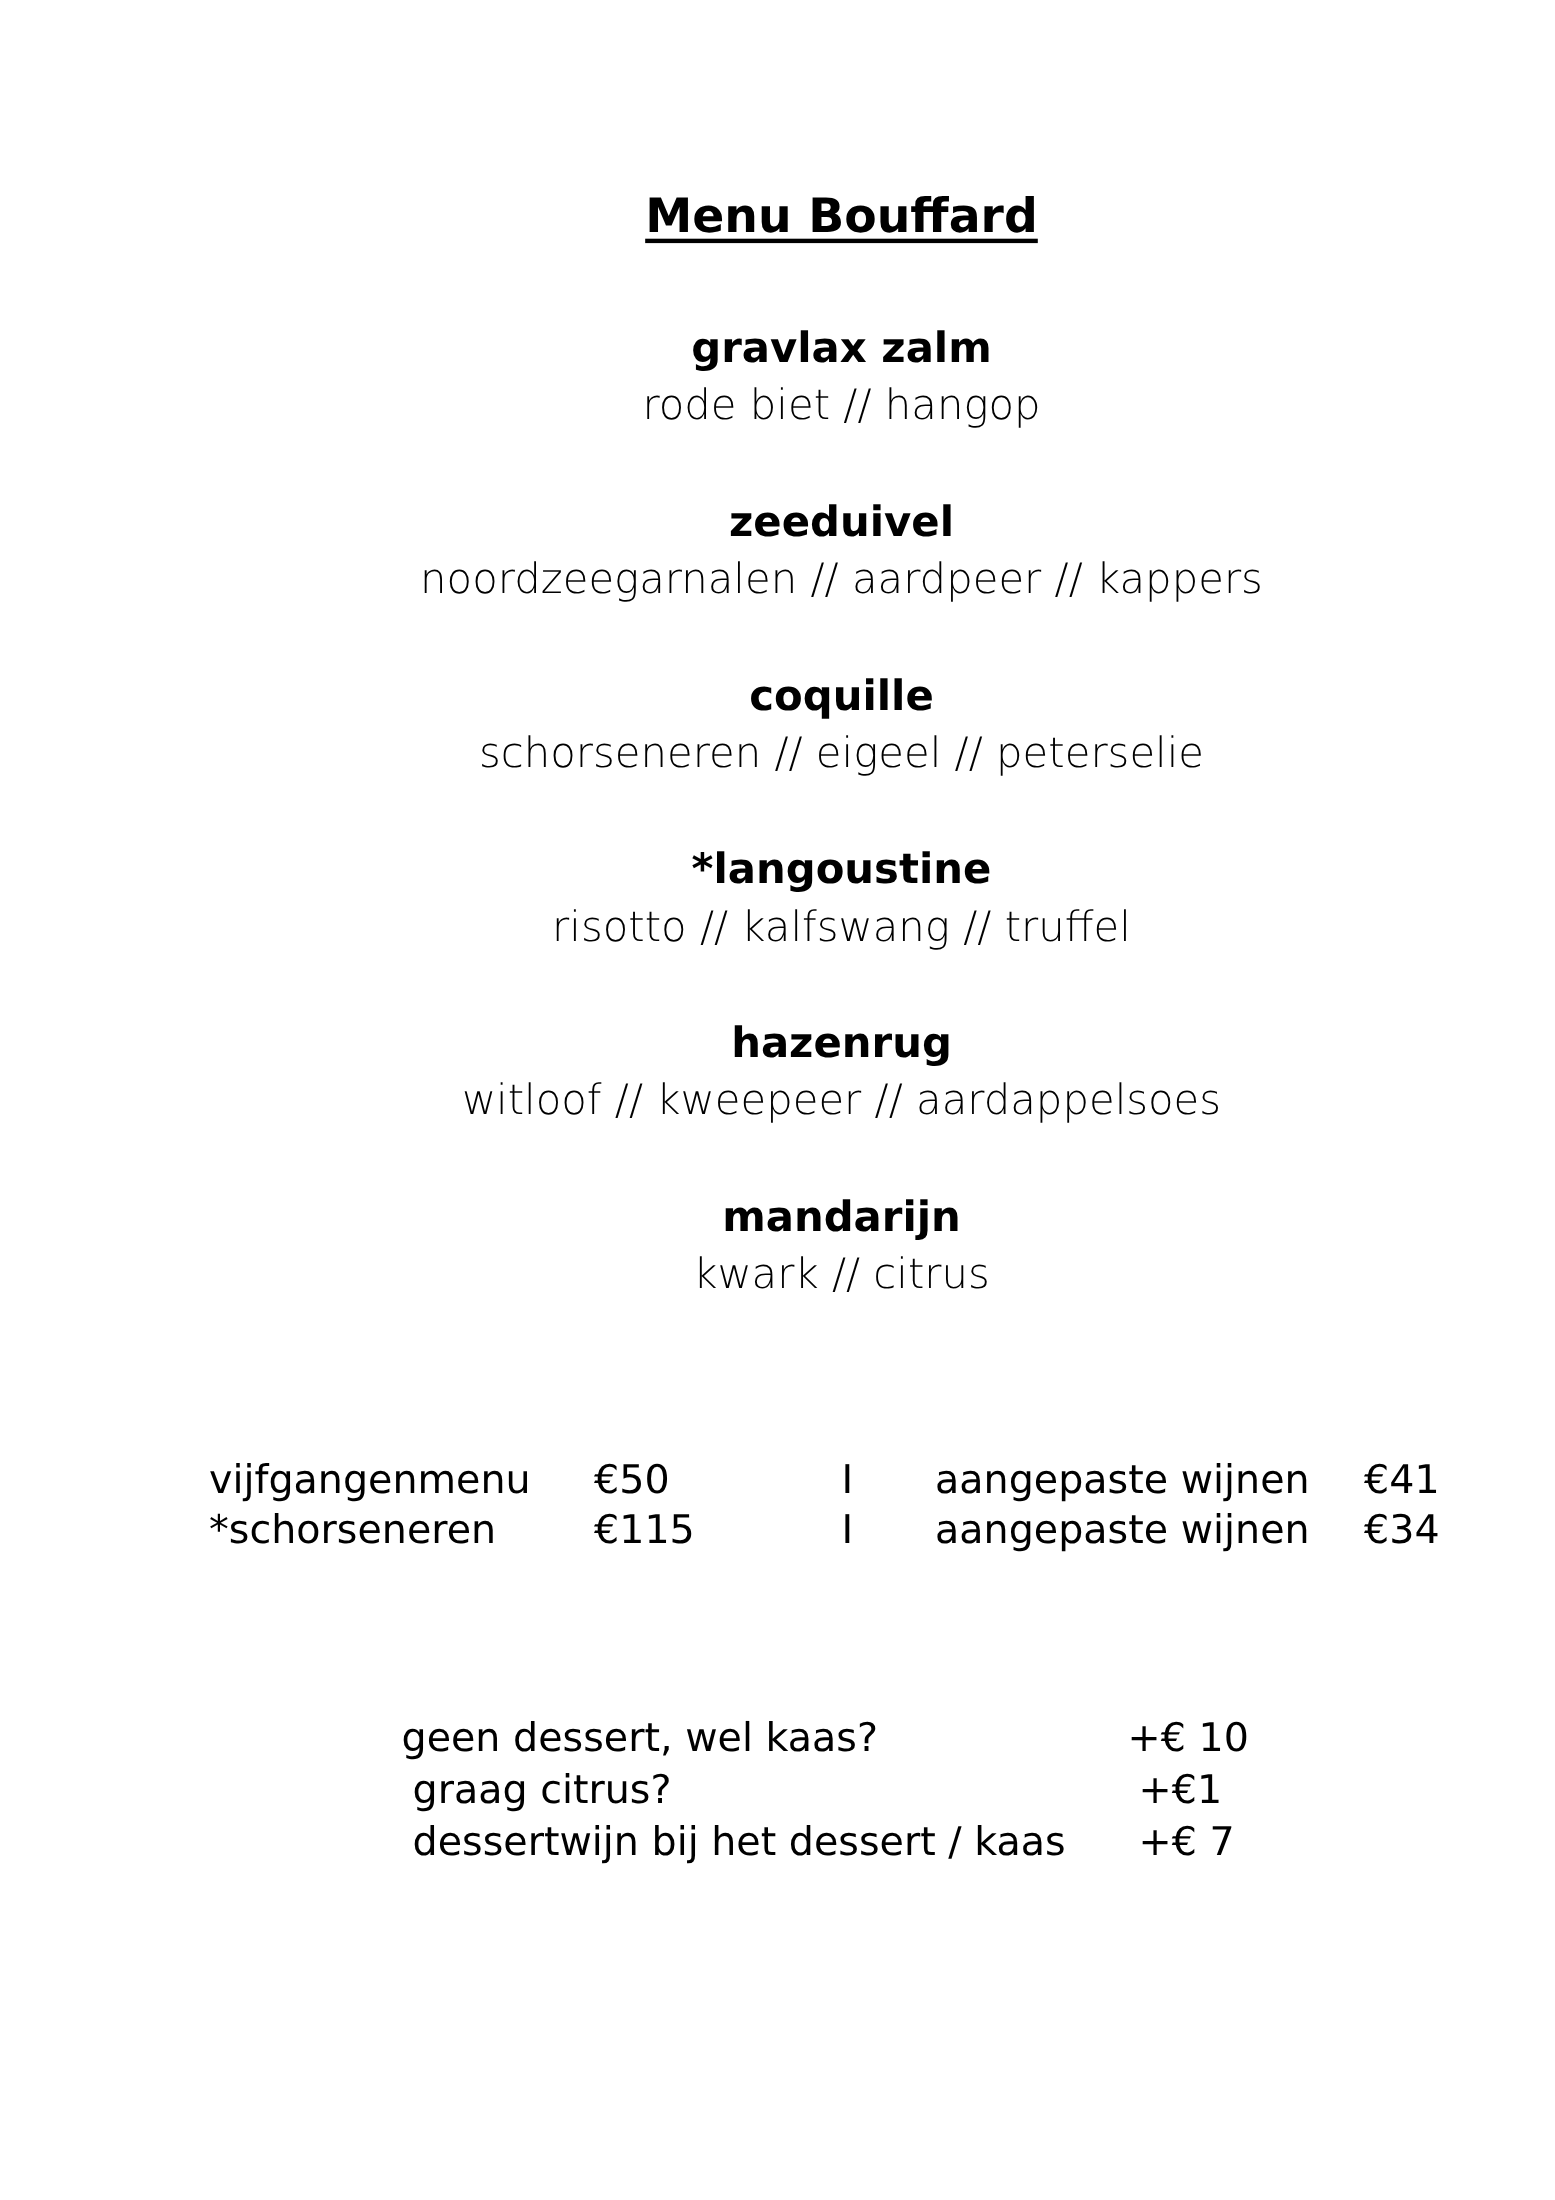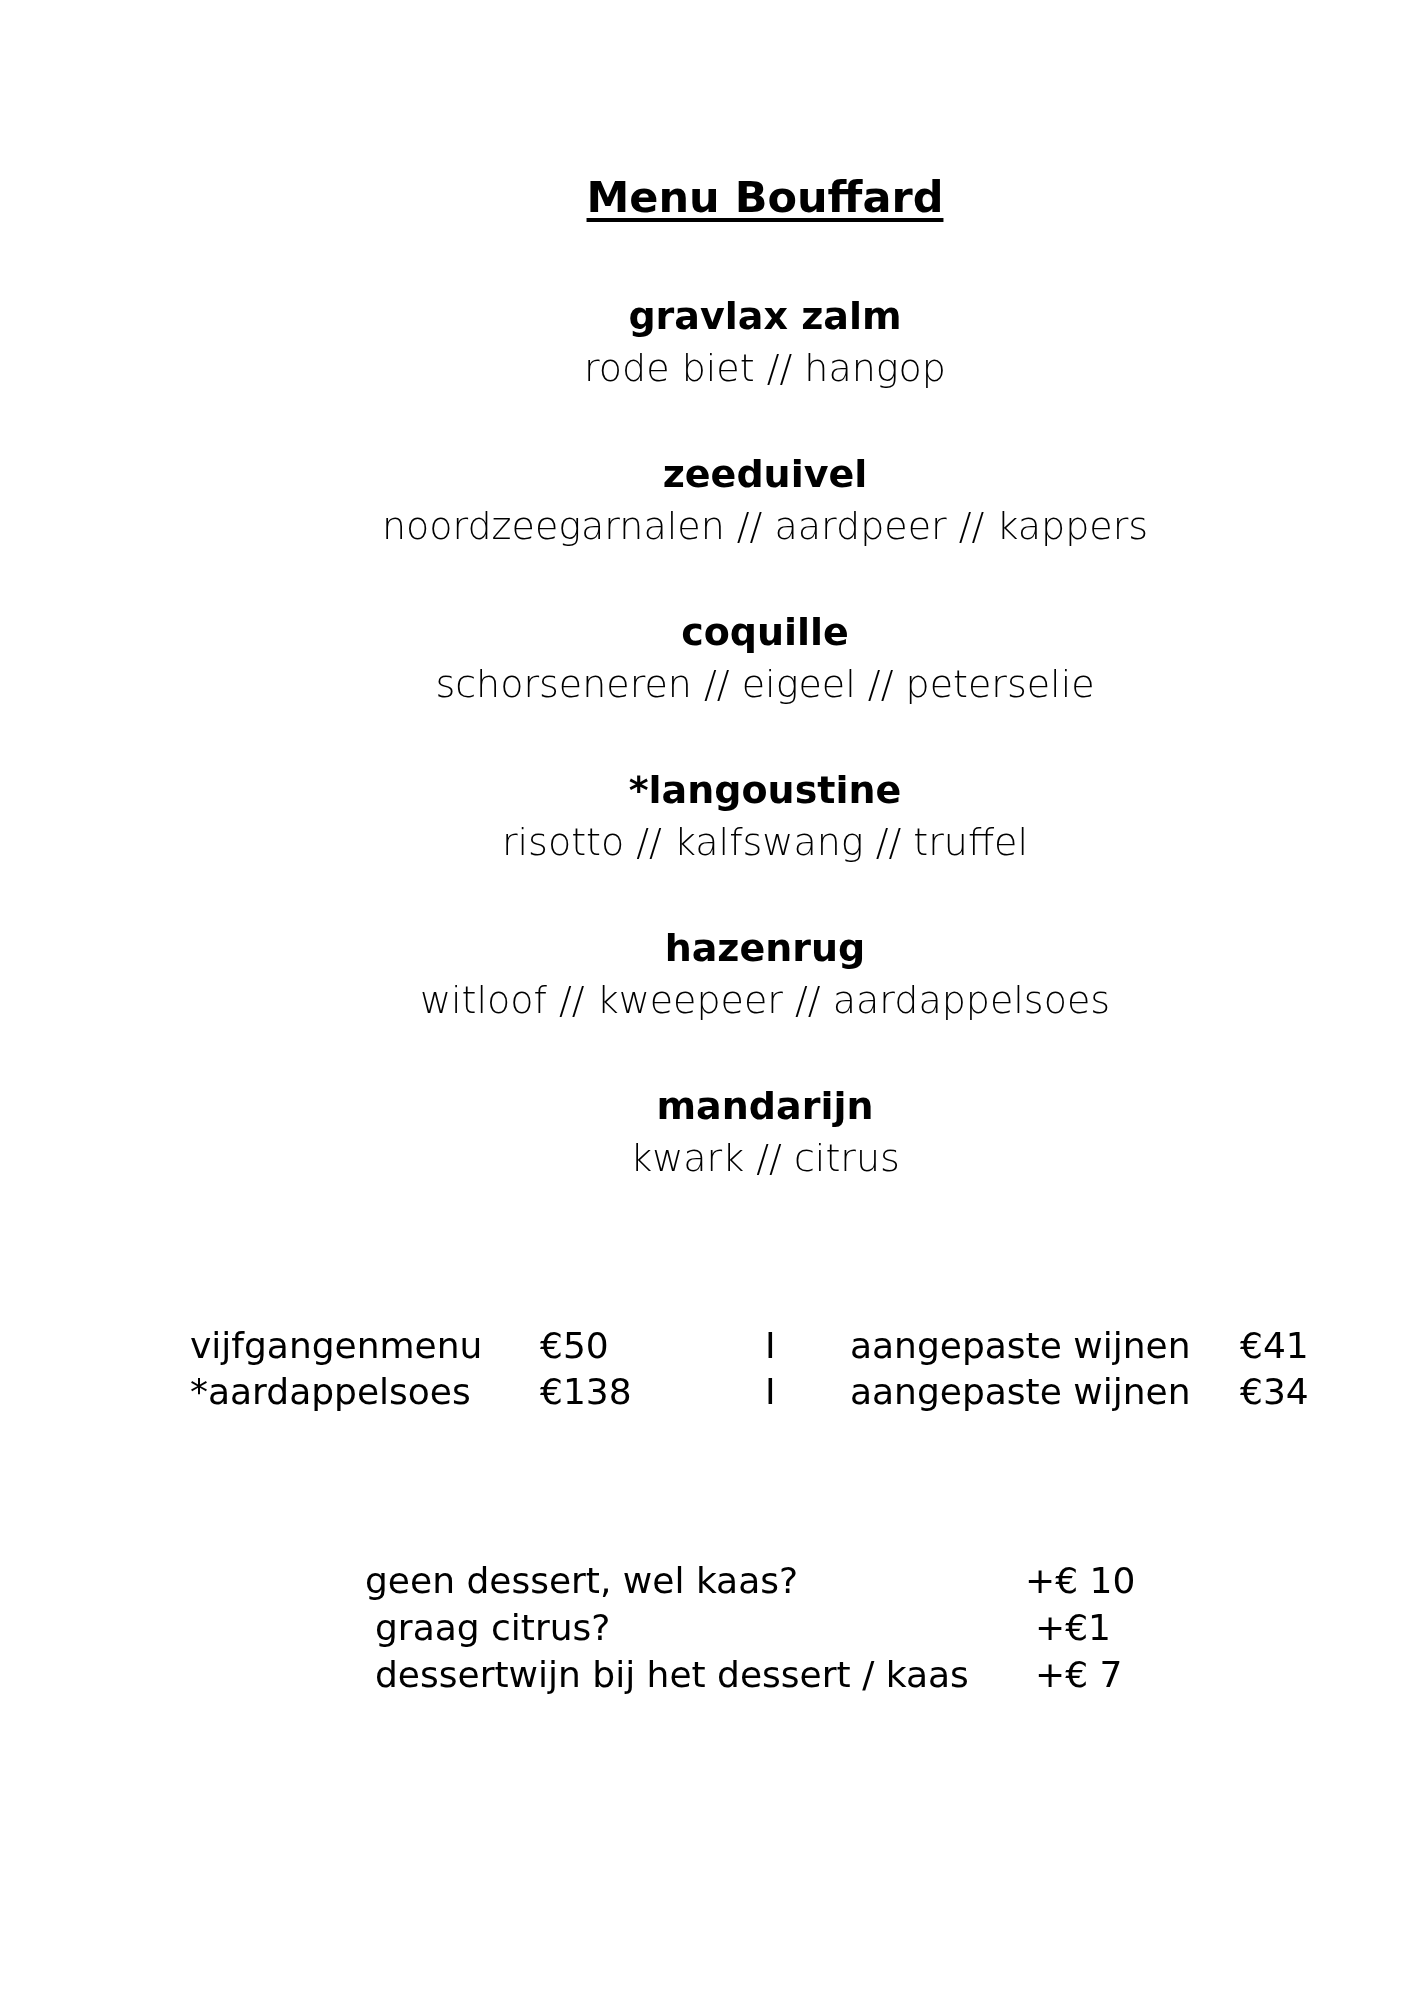--- a/index.html
+++ b/index.html
@@ -47,22 +47,22 @@
 
 <div class="prices">
   <div class="prow">
     <span style="left:0">vijfgangenmenu</span>
     <span style="left:350px">€50</span>
     <span style="left:575px">I</span>
     <span style="left:660px">aangepaste wijnen</span>
     <span style="left:1050px">€41</span>
   </div>
   <div class="prow">
-    <span style="left:0">*aardappelsoes</span>
-    <span style="left:350px">€138</span>
+    <span style="left:0">*schorseneren</span>
+    <span style="left:350px">€115</span>
     <span style="left:575px">I</span>
     <span style="left:660px">aangepaste wijnen</span>
     <span style="left:1050px">€34</span>
   </div>
 </div>
 
 <div class="extras">
   <div class="erow">
     <span style="left:0">geen dessert, wel kaas?</span>
     <span style="left:660px">+€  10</span>

